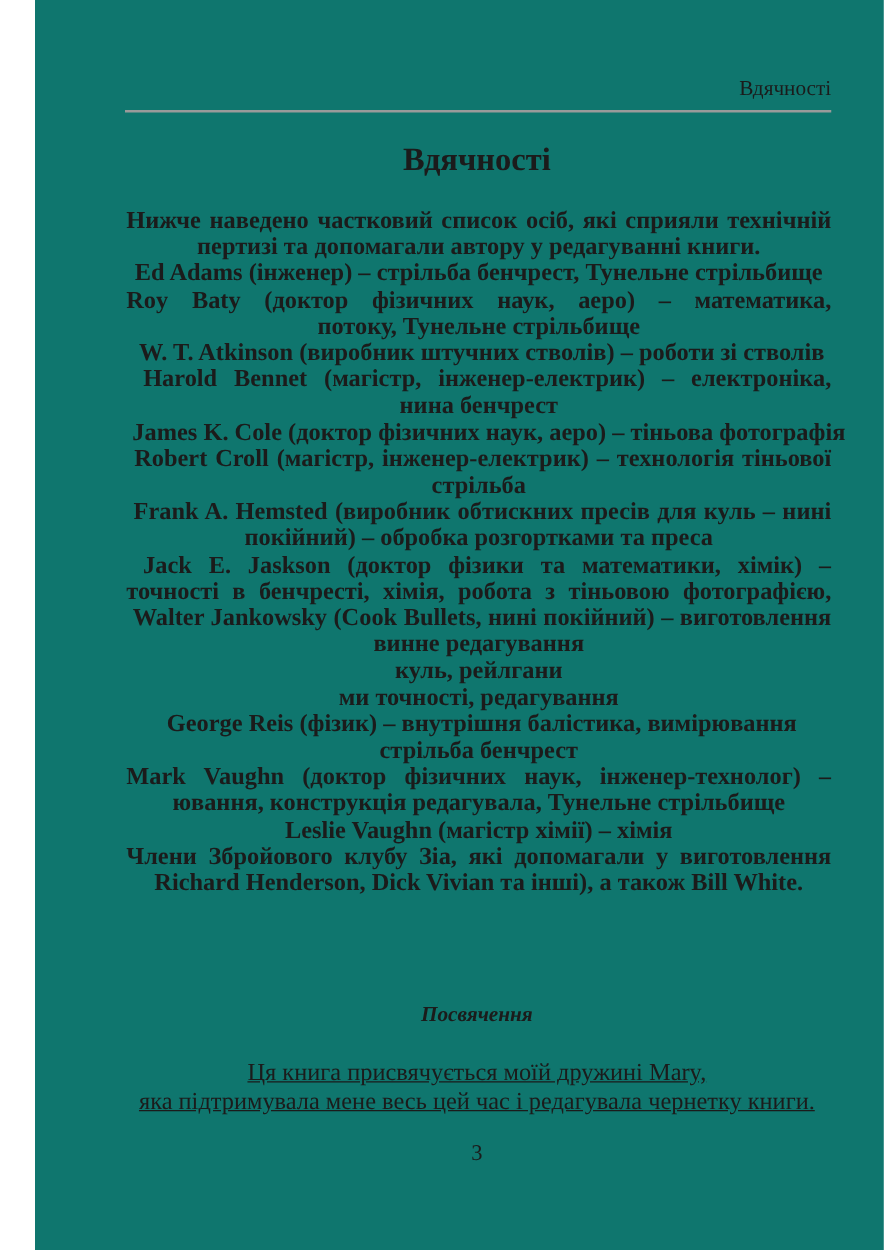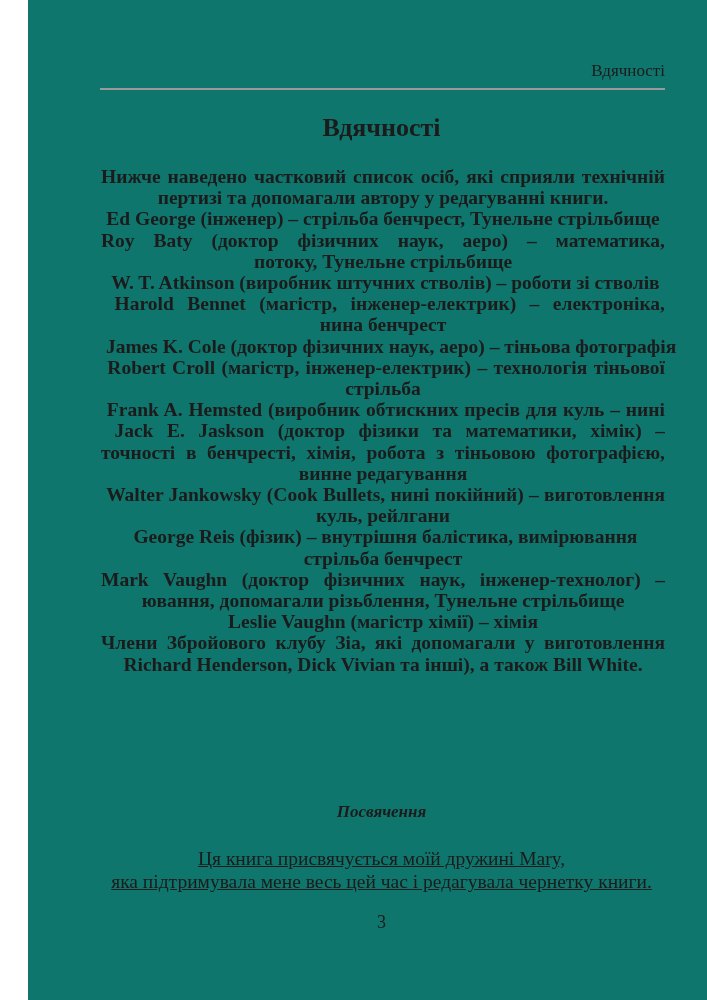--- a/index.html
+++ b/index.html
@@ -104,39 +104,41 @@
 
   <div class="running-header">Вдячності</div>
 
   <div class="header-rule"></div>
 
   <h1 class="chapter-title" style="margin:0">Вдячності</h1>
 
   <div class="body-text">
       <div class="body-line full">Нижче наведено частковий список осіб, які сприяли технічній екс-</div>
       <div class="body-line">пертизі та допомагали автору у редагуванні книги.</div>
-      <div class="body-line">Ed George (інженер) – стрільба бенчрест, Тунельне стрільбище</div>
+      <div class="body-line">Ed Adams (інженер) – стрільба бенчрест, Тунельне стрільбище</div>
       <div class="body-line full">Roy Baty (доктор фізичних наук, аеро) – математика, поширення</div>
       <div class="body-line">потоку, Тунельне стрільбище</div>
       <div class="body-line">&nbsp;W. T. Atkinson (виробник штучних стволів) – роботи зі стволів</div>
       <div class="body-line full">&nbsp;Harold Bennet (магістр, інженер-електрик) – електроніка, стріля-</div>
       <div class="body-line">нина бенчрест</div>
       <div class="body-line">&nbsp;James K. Cole (доктор фізичних наук, аеро) – тіньова фотографія</div>
       <div class="body-line full">&nbsp;Robert Croll (магістр, інженер-електрик) – технологія тіньової фо-</div>
       <div class="body-line">стрільба</div>
       <div class="body-line full">&nbsp;Frank A. Hemsted (виробник обтискних пресів для куль – нині</div>
+      <div class="body-line">покійний) – обробка розгортками та преса</div>
       <div class="body-line full">&nbsp;Jack E. Jaskson (доктор фізики та математики, хімік) – проблеми</div>
       <div class="body-line full">точності в бенчресті, хімія, робота з тіньовою фотографією, пер-</div>
+      <div class="body-line full">&nbsp;Walter Jankowsky (Cook Bullets, нині покійний) – виготовлення</div>
       <div class="body-line">винне редагування</div>
-      <div class="body-line full">&nbsp;Walter Jankowsky (Cook Bullets, нині покійний) – виготовлення</div>
       <div class="body-line">куль, рейлгани</div>
+      <div class="body-line">ми точності, редагування</div>
       <div class="body-line">&nbsp;George Reis (фізик) – внутрішня балістика, вимірювання</div>
       <div class="body-line">стрільба бенчрест</div>
       <div class="body-line full">Mark Vaughn (доктор фізичних наук, інженер-технолог) – констру-</div>
-      <div class="body-line">ювання, допомагали різьблення, Тунельне стрільбище</div>
+      <div class="body-line">ювання, конструкція редагувала, Тунельне стрільбище</div>
       <div class="body-line">Leslie Vaughn (магістр хімії) – хімія</div>
       <div class="body-line full">Члени Збройового клубу Зіа, які допомагали у виготовлення Ту-</div>
       <div class="body-line">Richard Henderson, Dick Vivian та інші), а також Bill White.</div>
     </div>
 
   <div class="dedication-heading">Посвячення</div>
 
   <div class="dedication-text">
       <div class="dedication-line">Ця книга присвячується моїй дружині Mary,</div>
       <div class="dedication-line">яка підтримувала мене весь цей час і редагувала чернетку книги.</div>

